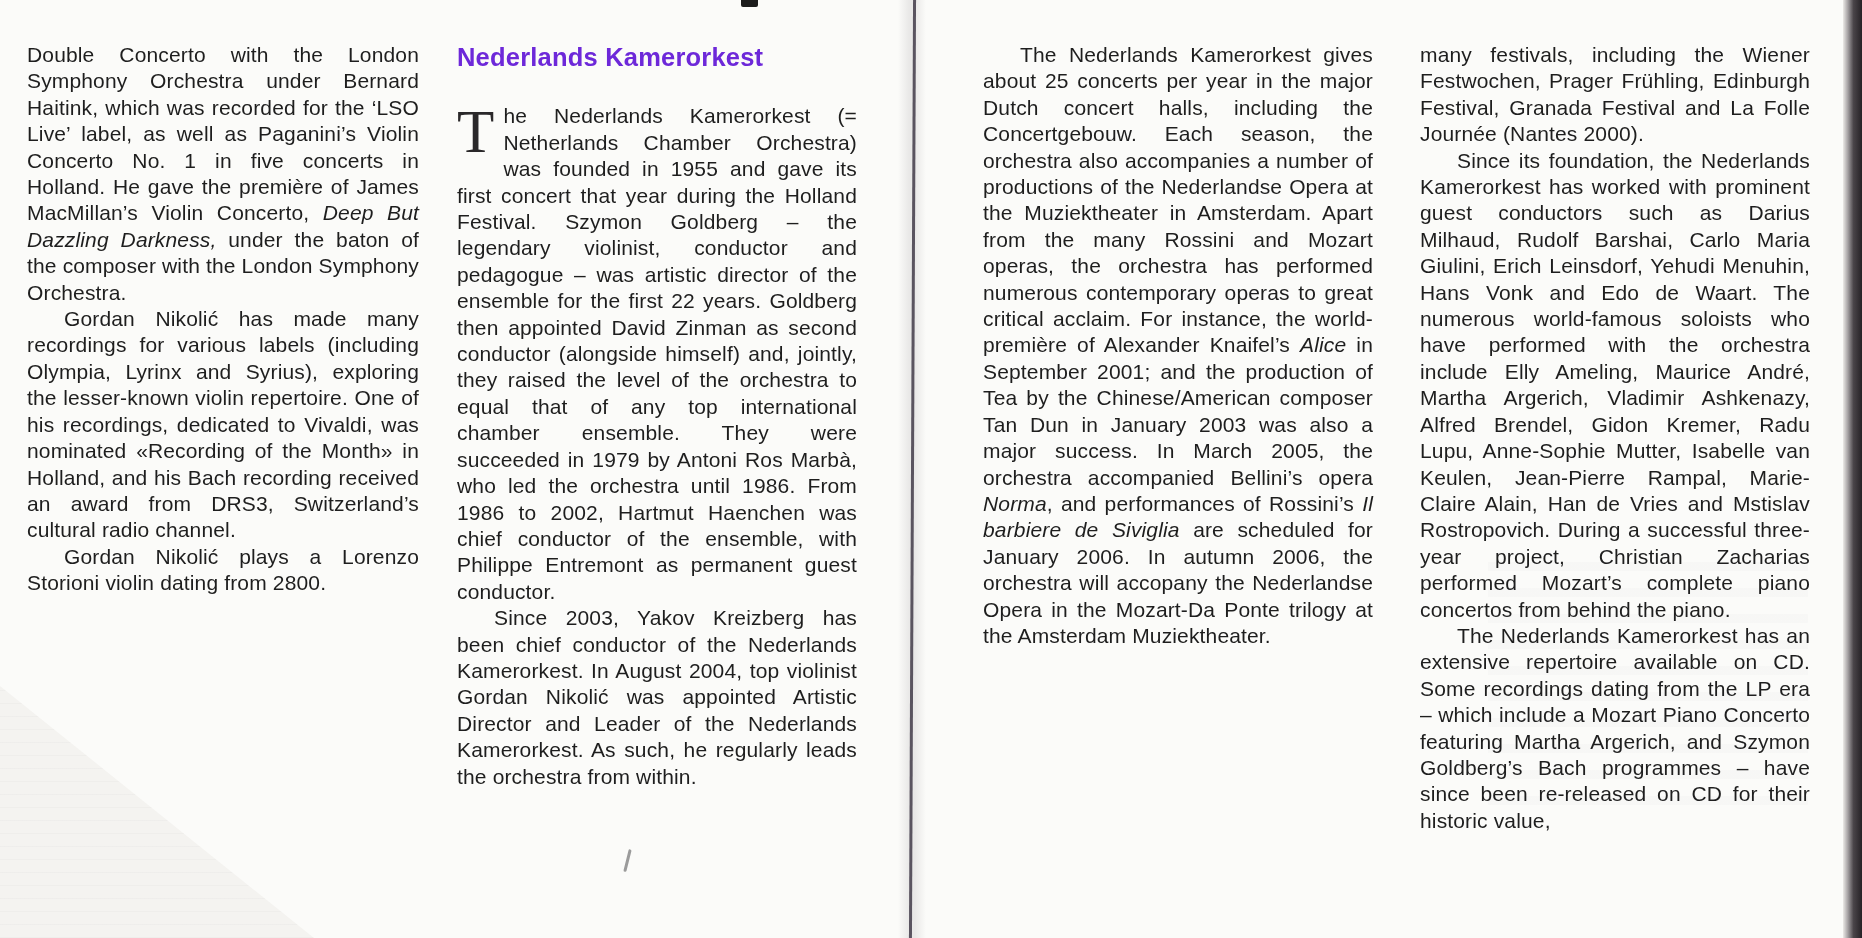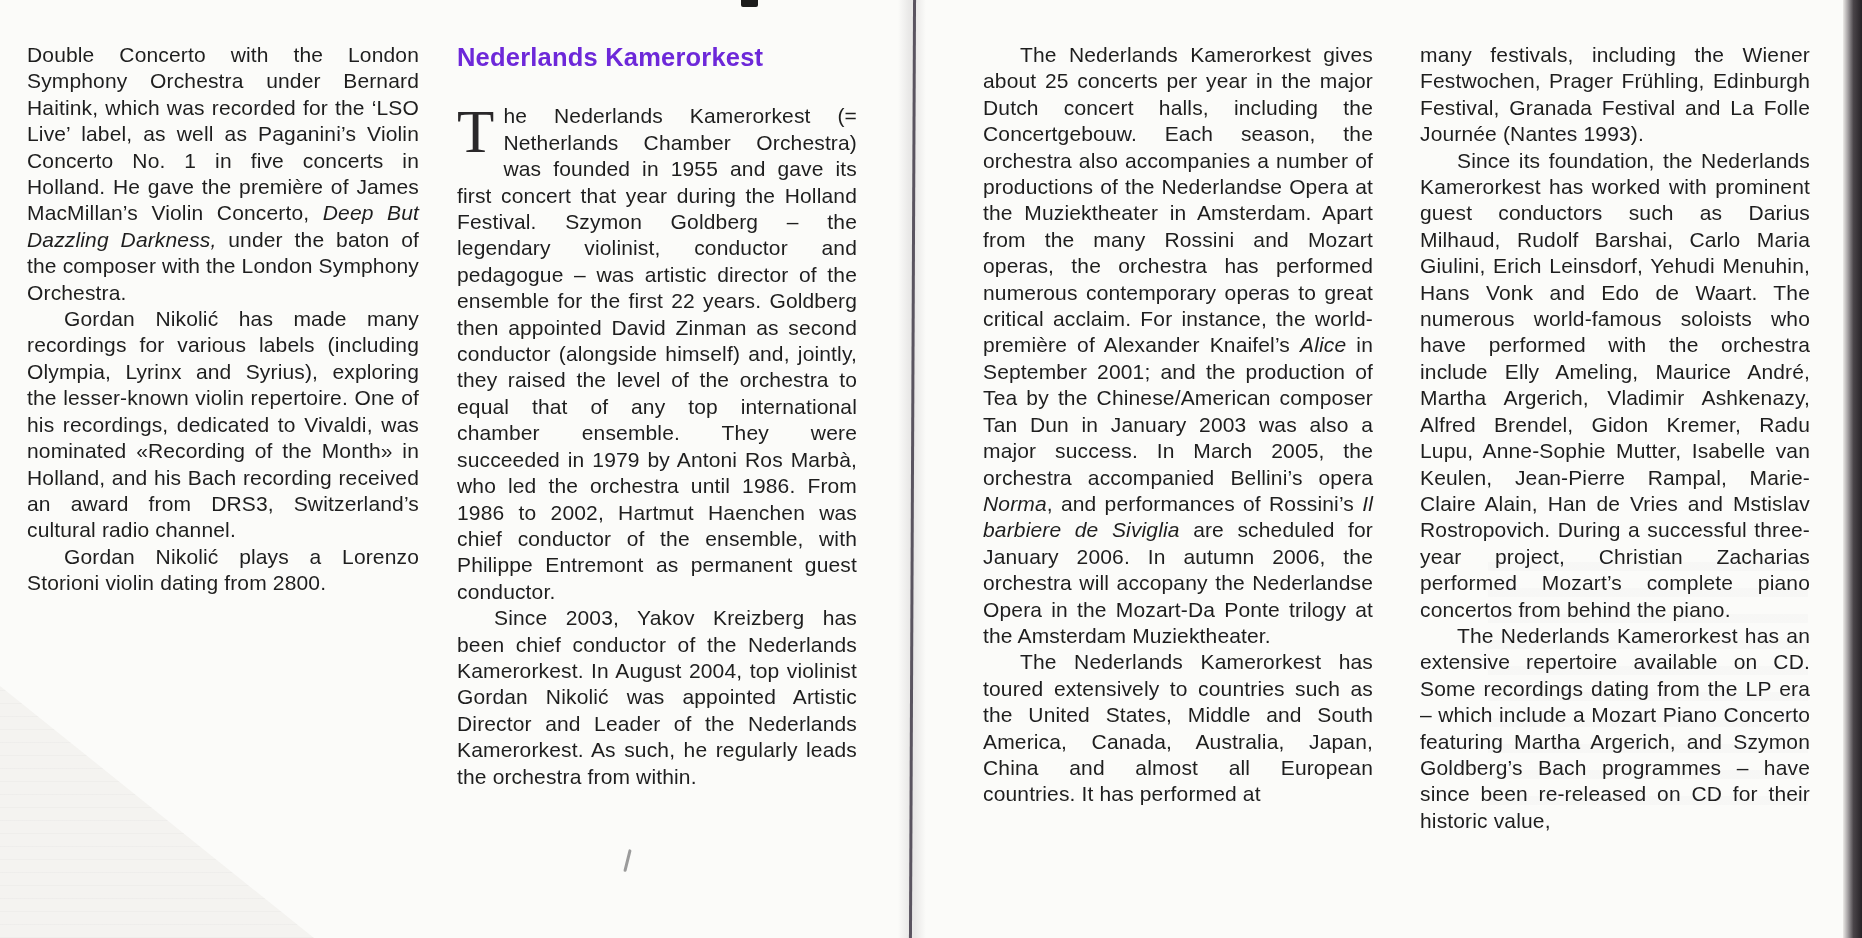--- a/index.html
+++ b/index.html
@@ -99,25 +99,24 @@
   <div class="speck-top"></div>
 </div>
 
 <div class="gutter">
   <div class="gutter-line"></div>
 </div>
 
 <div class="page" style="left:912px;width:931px;margin-left:8px;">
   <div class="col" style="left:63px;top:42px;width:390px;">
       <p class="indent"><span>The Nederlands Kamerorkest gives about 25 concerts per year in the major Dutch concert halls, including the Concertgebouw. Each season, the orchestra also accompanies a number of productions of the Nederlandse Opera at the Muziektheater in Amsterdam. Apart from the many Rossini and Mozart operas, the orchestra has performed numerous contemporary operas to great critical acclaim. For instance, the world-première of Alexander Knaifel’s </span><i>Alice</i><span> in September 2001; and the production of Tea by the Chinese/American composer Tan Dun in January 2003 was also a major success. In March 2005, the orchestra accompanied Bellini’s opera </span><i>Norma</i><span>, and performances of Rossini’s </span><i>Il barbiere de Siviglia</i><span> are scheduled for January 2006. In autumn 2006, the orchestra will accopany the Nederlandse Opera in the Mozart-Da Ponte trilogy at the Amsterdam Muziektheater.</span></p>
-      <p class="indent"><span>The Nederlands Kamerorkest has toured extensively to countries such as the United States, Middle and South America, Canada, Australia, Japan, China and almost all European countries. It has performed at</span></p>
     </div>
 
   <div class="col" style="left:500px;top:42px;width:390px;">
-      <p class=""><span>many festivals, including the Wiener Festwochen, Prager Frühling, Edinburgh Festival, Granada Festival and La Folle Journée (Nantes 1993).</span></p>
+      <p class=""><span>many festivals, including the Wiener Festwochen, Prager Frühling, Edinburgh Festival, Granada Festival and La Folle Journée (Nantes 2000).</span></p>
       <p class="indent"><span>Since its foundation, the Nederlands Kamerorkest has worked with prominent guest conductors such as Darius Milhaud, Rudolf Barshai, Carlo Maria Giulini, Erich Leinsdorf, Yehudi Menuhin, Hans Vonk and Edo de Waart. The numerous world-famous soloists who have performed with the orchestra include Elly Ameling, Maurice André, Martha Argerich, Vladimir Ashkenazy, Alfred Brendel, Gidon Kremer, Radu Lupu, Anne-Sophie Mutter, Isabelle van Keulen, Jean-Pierre Rampal, Marie-Claire Alain, Han de Vries and Mstislav Rostropovich. During a successful three-year project, Christian Zacharias performed Mozart’s complete piano concertos from behind the piano.</span></p>
       <p class="indent"><span>The Nederlands Kamerorkest has an extensive repertoire available on CD. Some recordings dating from the LP era – which include a Mozart Piano Concerto featuring Martha Argerich, and Szymon Goldberg’s Bach programmes – have since been re-released on CD for their historic value,</span></p>
     </div>
 
   <div class="show-through" style="left:568px;top:545px;"></div>
 </div>
 
 <div class="edge-strip"></div>
 
 </body></html>

